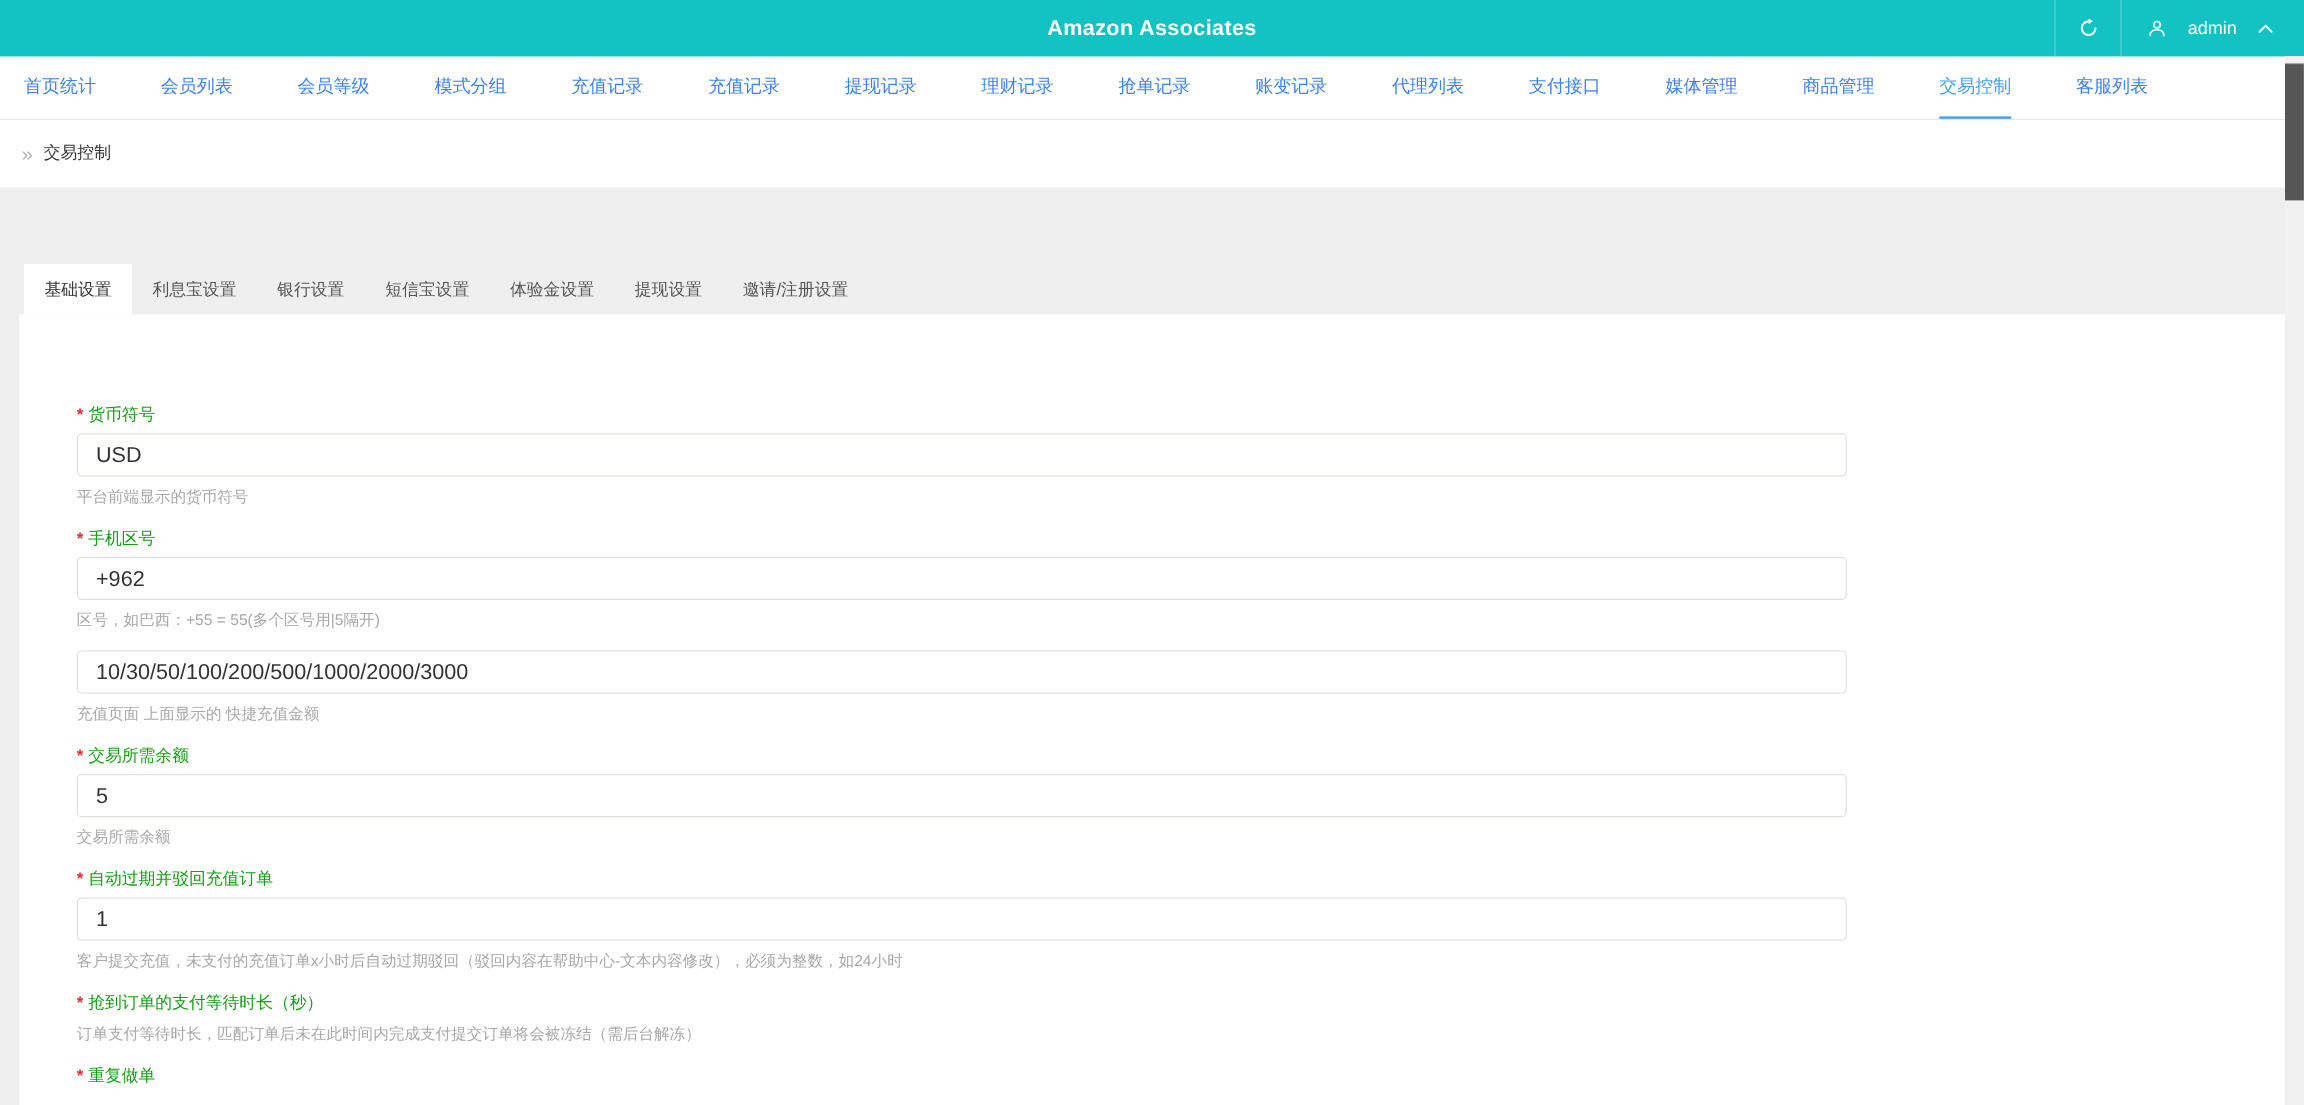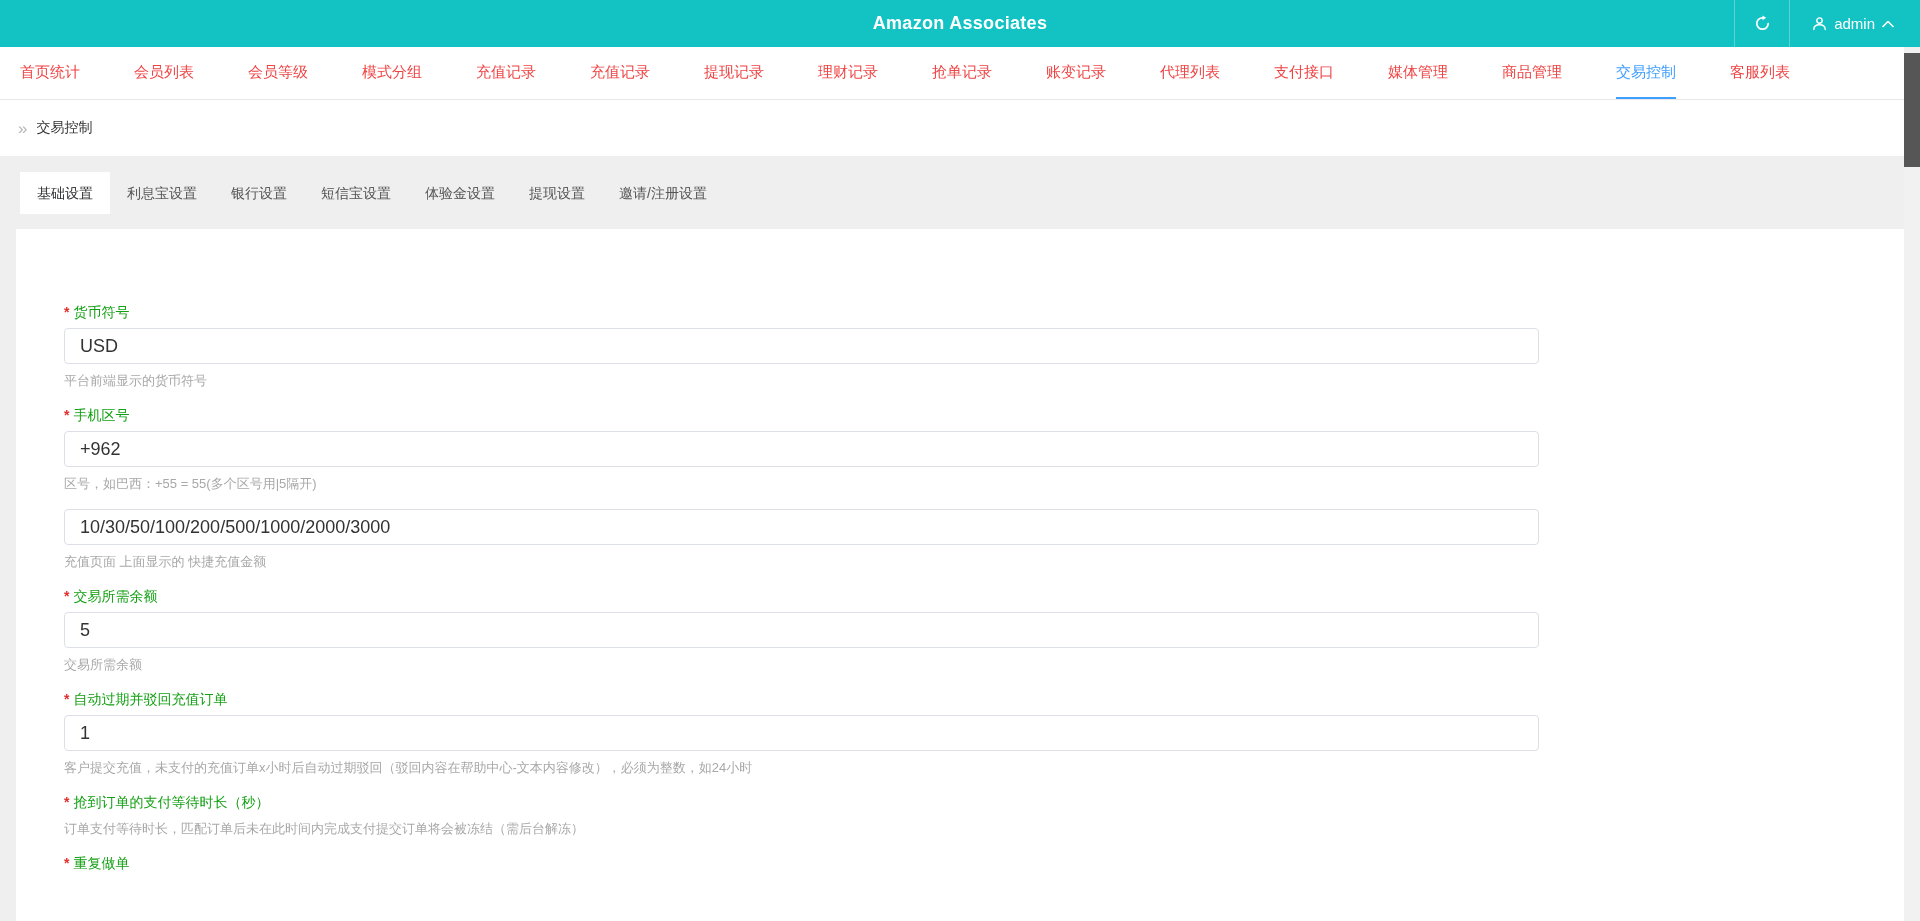--- a/index.html
+++ b/index.html
@@ -23,50 +23,50 @@
     position:absolute; right:20px; top:0; height:100%;
     display:flex; align-items:stretch;
   }
   .refresh-btn {
     width:56px; display:flex; align-items:center; justify-content:center;
     border-left:1px solid rgba(255,255,255,.3);
     border-right:1px solid rgba(255,255,255,.3);
     cursor:pointer; color:#fff;
   }
   .user-box {
-    display:flex; align-items:center; gap:7px; padding:0 6px 0 22px;
+    display:flex; align-items:center; gap:18px; padding:0 6px 0 22px;
     color:#fff; font-size:15px; cursor:pointer;
   }
   .icon-svg { display:block; }
 
   
   .mainnav {
     height:53px; background:#fff; display:flex; align-items:stretch;
     padding-left:20px; gap:54px;
     border-bottom:1px solid #e8e8e8;
     box-shadow:0 1px 2px rgba(0,0,0,.04);
     white-space:nowrap;
   }
   .nav-item {
-    display:flex; align-items:center; font-size:15px; color:#ef4444;
+    display:flex; align-items:center; font-size:15px; color:#3b82f6;
     cursor:pointer; border-bottom:2px solid transparent;
   }
   .nav-item.active { color:#409eff; border-bottom-color:#409eff; }
 
   
   .breadcrumb-bar {
     height:56px; background:#fff; display:flex; align-items:center;
     padding-left:18px; font-size:14px; color:#333;
   }
   .crumb-icon { color:#b5b5b5; font-size:17px; margin-right:9px; line-height:1; }
 
   
   .tabs-strip {
-    background:#efefef; padding:16px 0 15px 20px;
-    display:flex; align-items:flex-end;
+    background:#efefef; padding:16px 0 0 20px;
+    display:flex; align-items:flex-end;margin-top:48px;
   }
   .tab {
     height:42px; line-height:42px; padding:0 17px; font-size:14px;
     color:#555; cursor:pointer; background:transparent;
   }
   .tab.active { background:#fff; color:#303133; }
 
   
   .card {
     margin:0 16px; background:#fff; height:706px;

